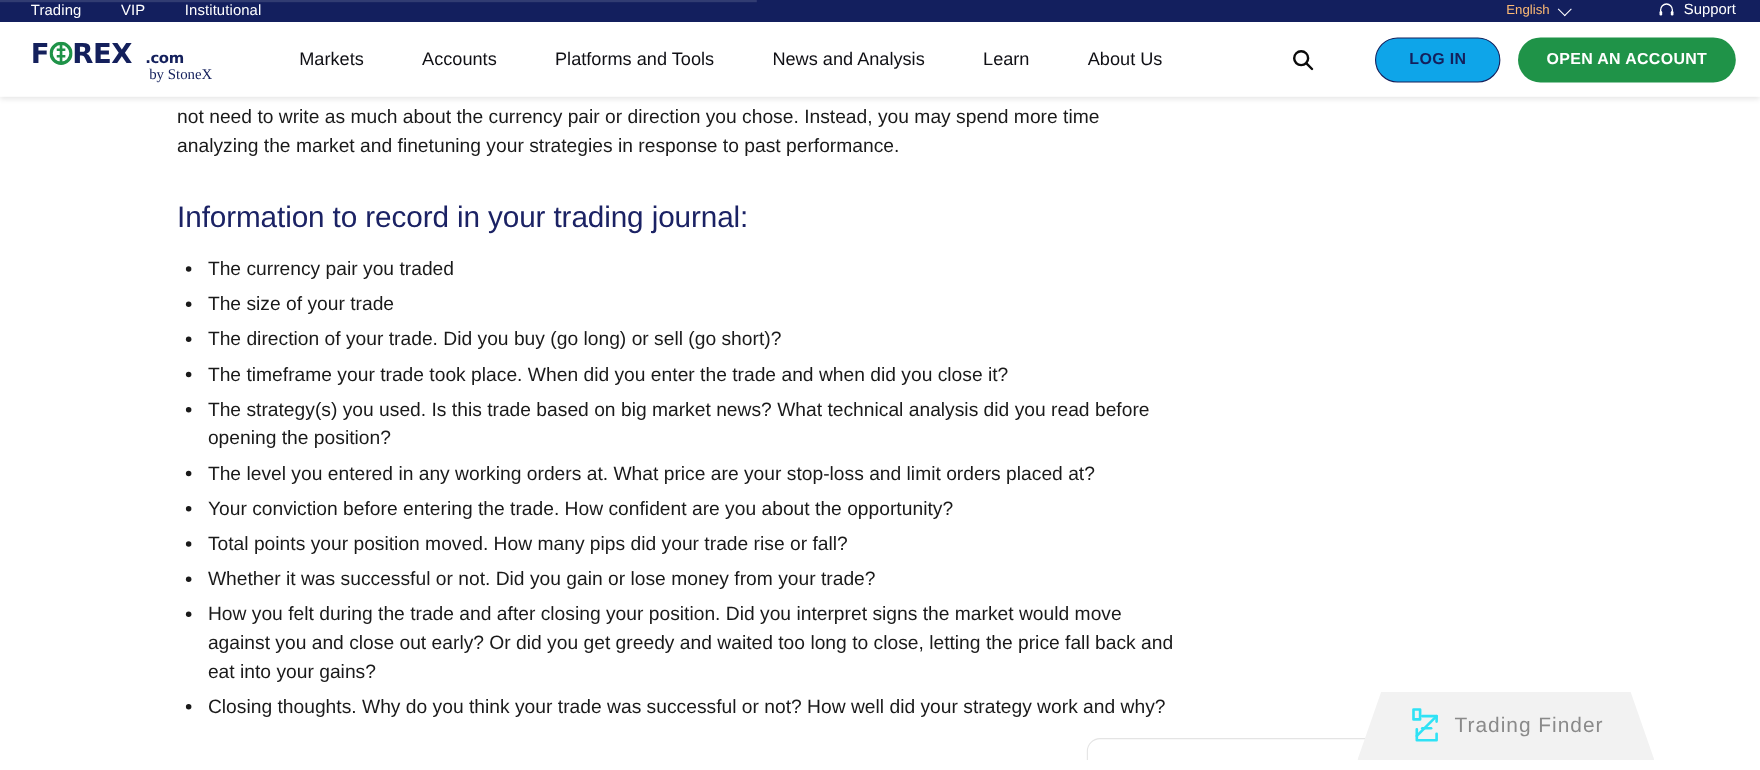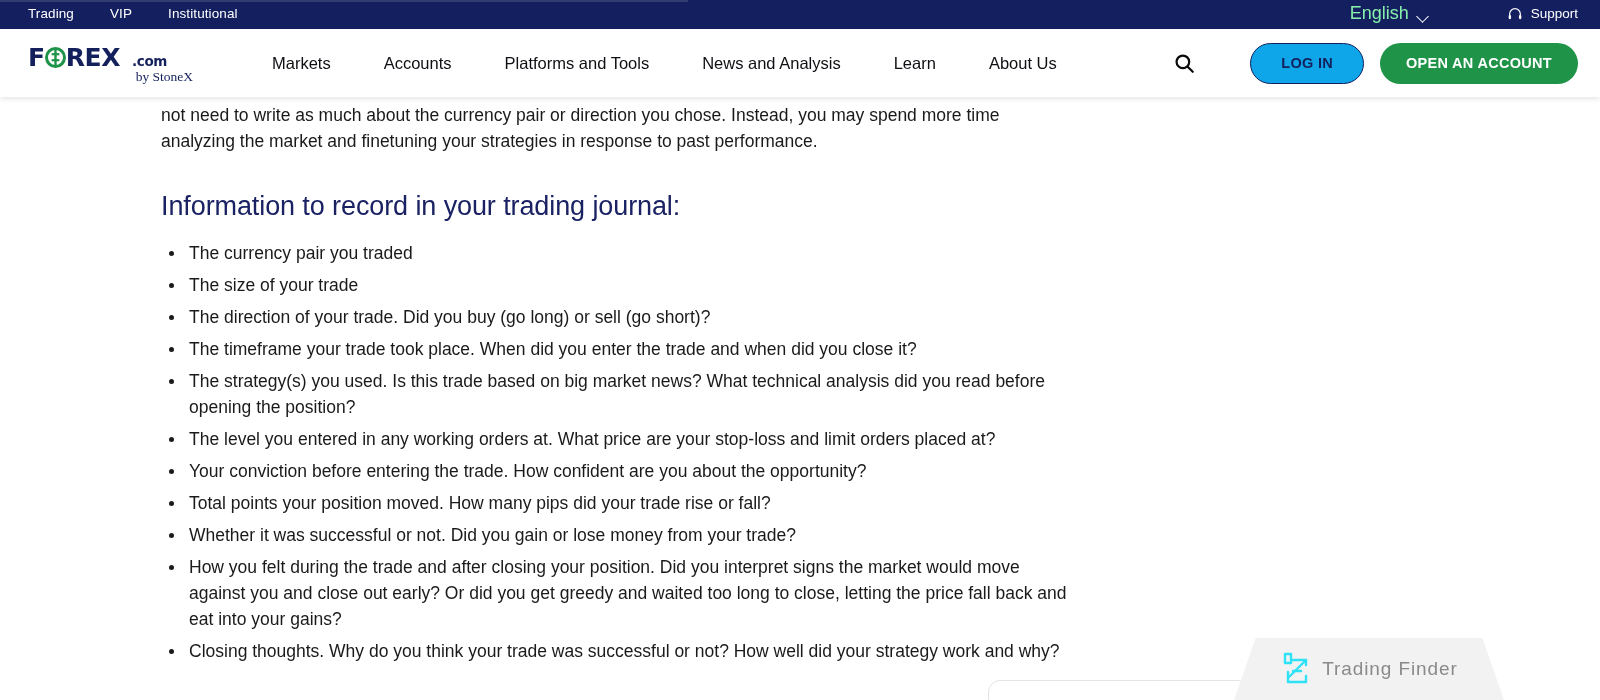--- a/index.html
+++ b/index.html
@@ -13,21 +13,21 @@
     height: 700px;
     overflow: hidden;
     background: #ffffff;
     font-family: "Liberation Sans", "DejaVu Sans", sans-serif;
     position: relative;
   }
 
   
   .utility-bar {
     position: relative;
-    height: 29px;
+    height: 20px;
     background: #131f5e;
     display: flex;
     align-items: center;
     padding: 0 22px 2px 28px;
     z-index: 40;
   }
   .utility-progress {
     position: absolute;
     top: 0; left: 0;
     height: 2px;
@@ -50,22 +50,22 @@
   .util-spacer { flex: 1 1 auto; }
   .util-right {
     display: flex;
     align-items: center;
     gap: 0;
   }
   .lang-select {
     display: flex;
     align-items: flex-end;
     gap: 9px;
-    color: #86efac;
-    font-size: 18px;
+    color: #fdba74;
+    font-size: 12px;
     cursor: pointer;
     margin-right: 78px;
   }
   .chev {
     display: inline-block;
     width: 11px; height: 11px;
     position: relative;
     top: -2px;
   }
   .chev::before {

